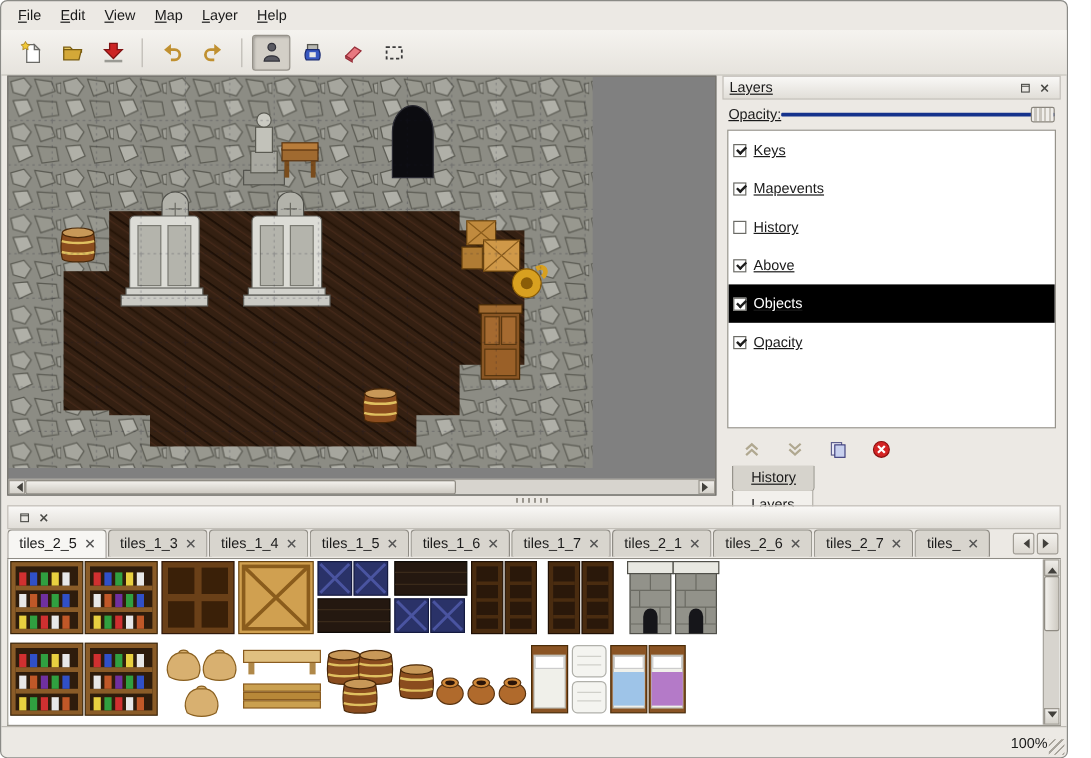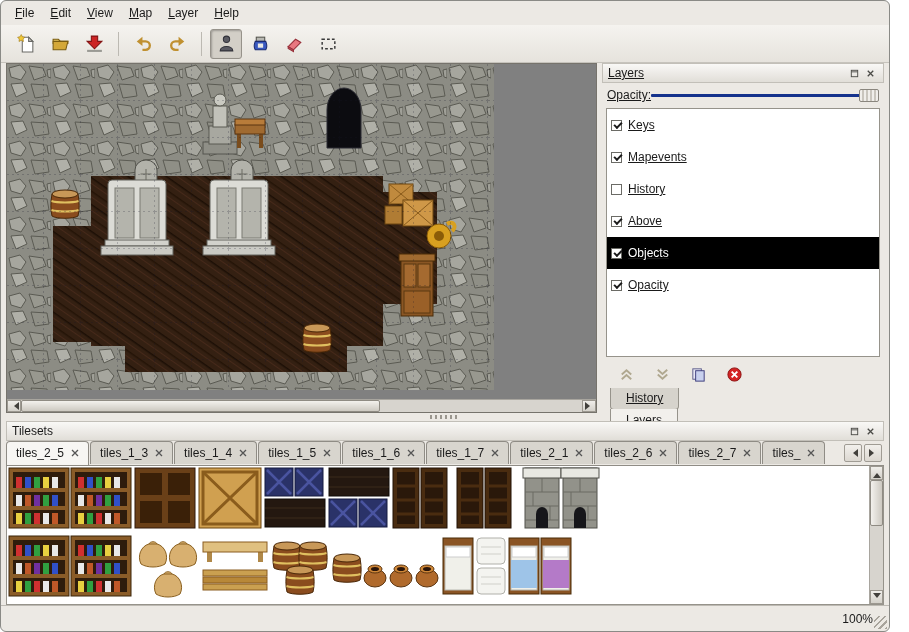--- a/index.html
+++ b/index.html
@@ -364,21 +364,20 @@
         </div>
     </div>
   </div>
 
   <div class="splitter">
     <div class="grip"></div>
   </div>
 
   <div class="tilesets-dock">
     <div class="dock-titlebar">
-      <span class="dock-title">Tilesets</span>
       <span class="dock-btn">
         <svg width="11" height="11" viewBox="0 0 12 12" xmlns="http://www.w3.org/2000/svg">
           <rect x="2.5" y="2.5" width="7" height="7" fill="none" stroke="#4a4a46"></rect>
           <path d="M2.5,4.2 h7" stroke="#4a4a46"></path>
         </svg>
       </span>
       <span class="dock-btn">
         <svg width="11" height="11" viewBox="0 0 12 12" xmlns="http://www.w3.org/2000/svg">
           <path d="M3,3 L9,9 M9,3 L3,9" stroke="#4a4a46" stroke-width="1.4"></path>
         </svg>

